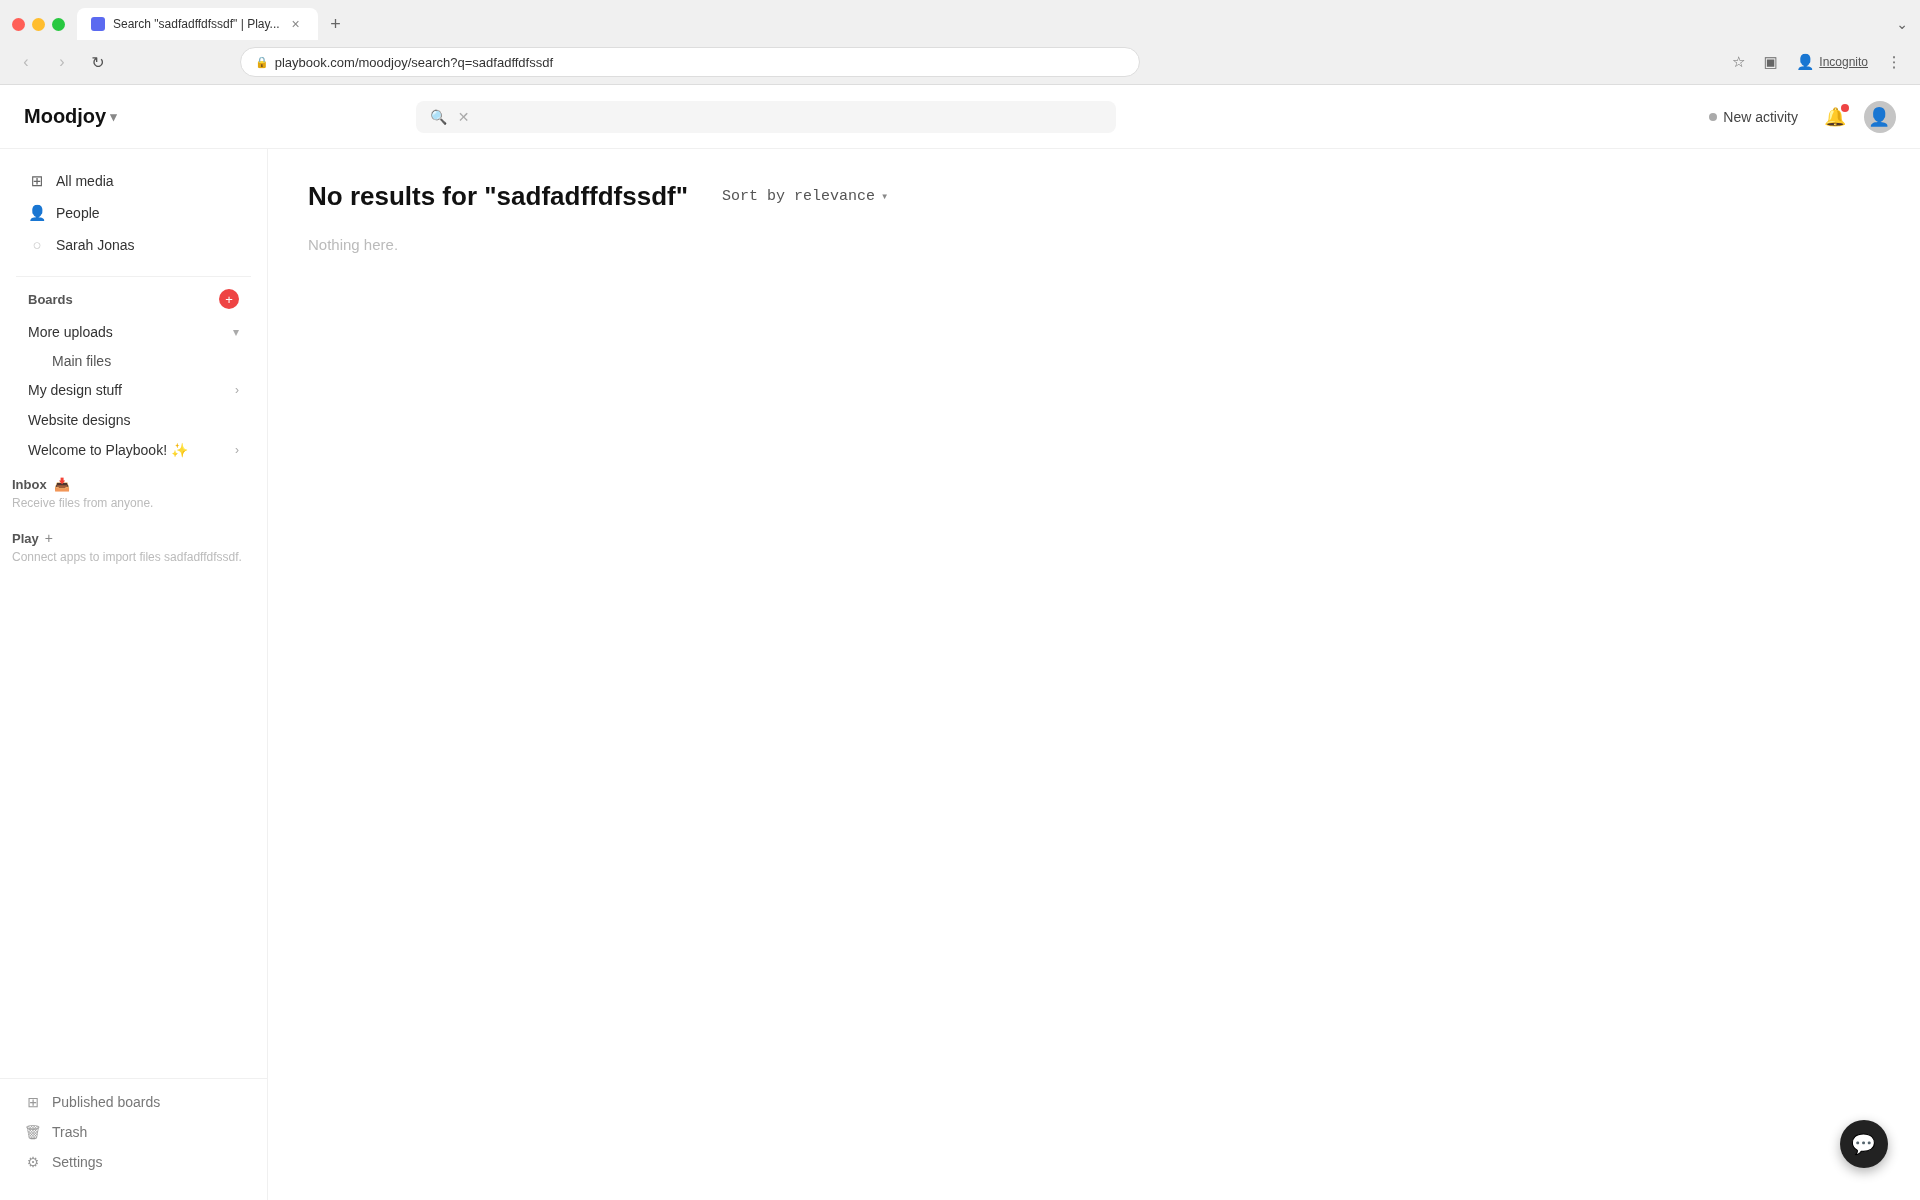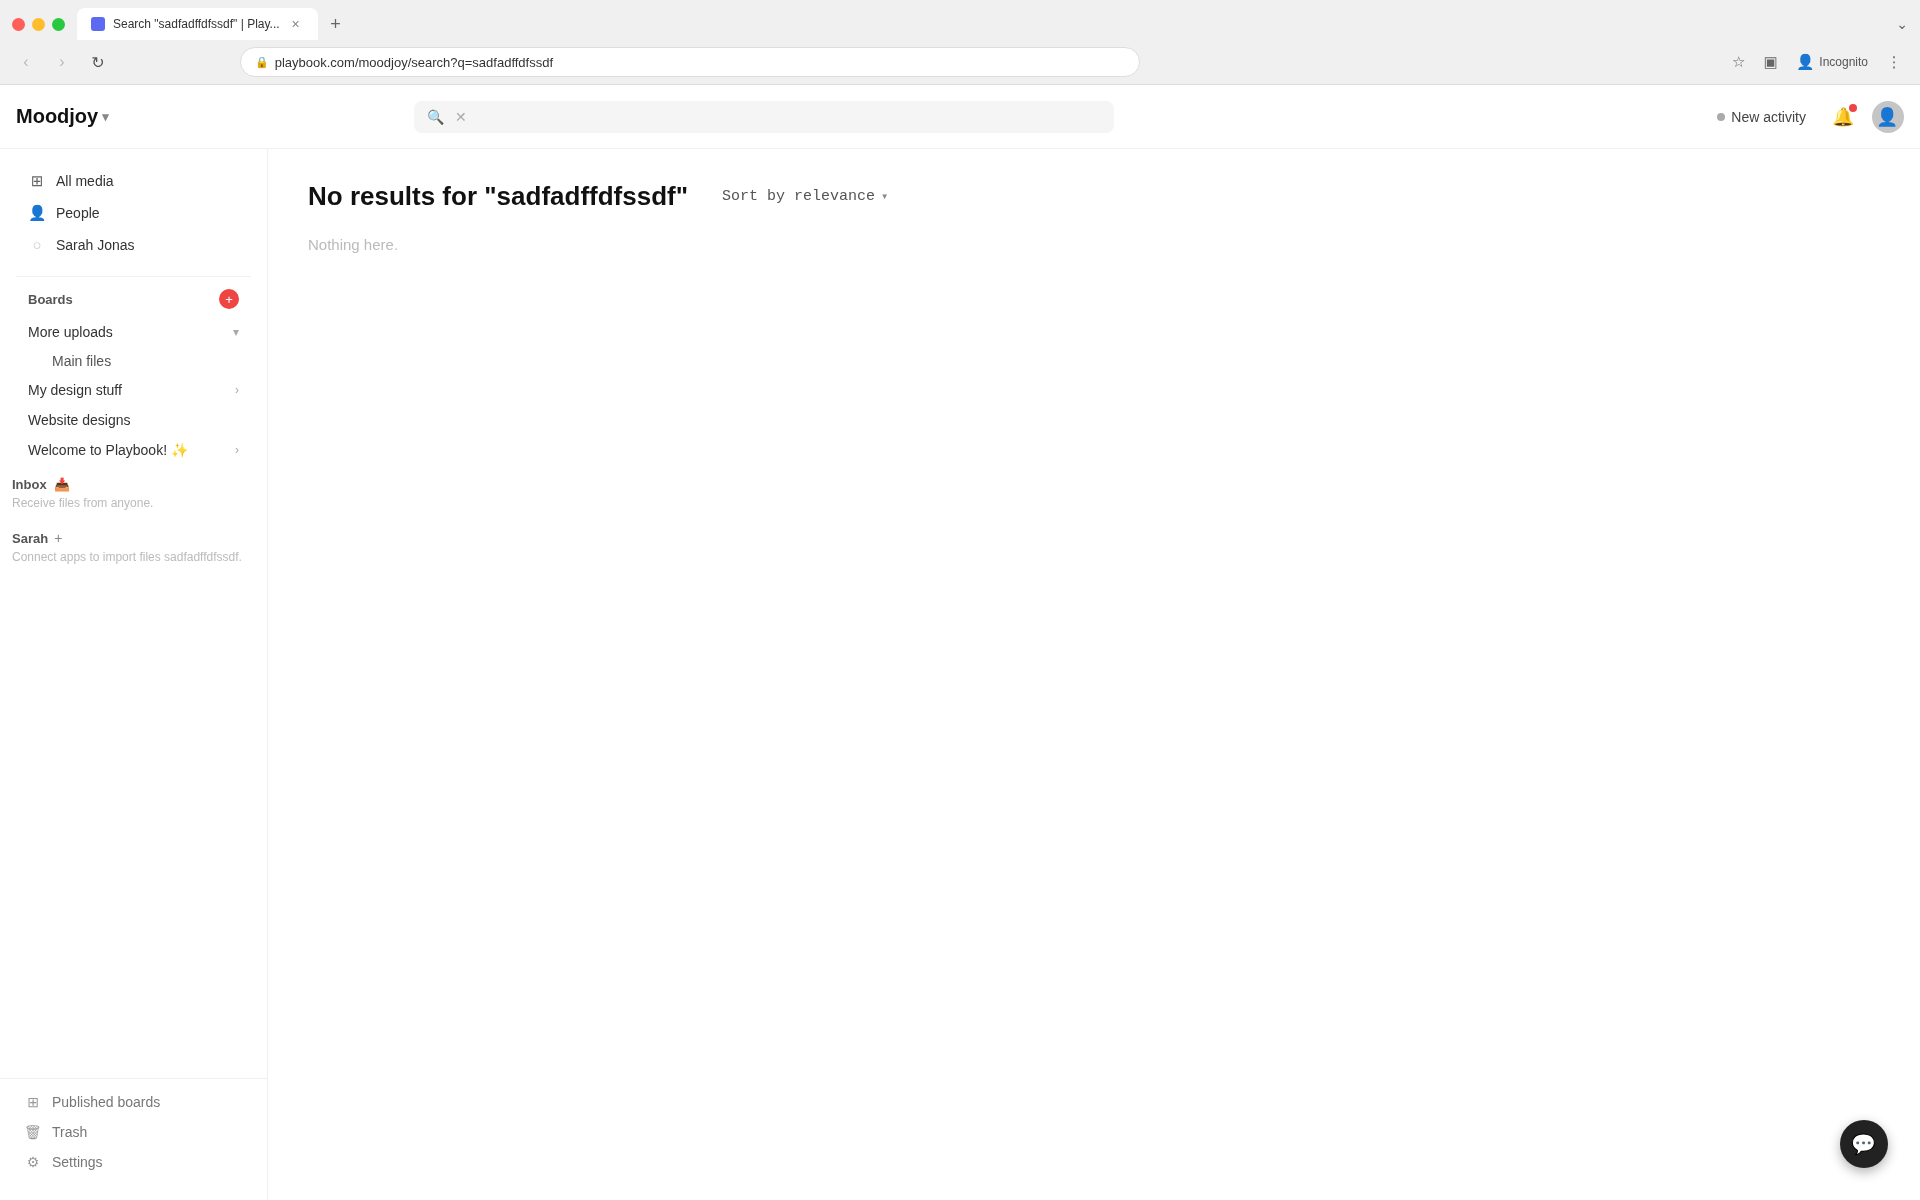--- a/index.html
+++ b/index.html
@@ -19,21 +19,21 @@
     .url-field { flex: 1; background: #fff; border: 1px solid #ddd; border-radius: 20px; padding: 5px 14px; font-size: 13px; color: #333; display: flex; align-items: center; gap: 6px; height: 30px; max-width: 700px; margin: 0 auto; }
     .lock-icon { color: #666; font-size: 11px; }
     .url-text { font-size: 13px; color: #333; }
     .address-actions { display: flex; gap: 4px; margin-left: auto; align-items: center; }
     .addr-btn { width: 28px; height: 28px; display: flex; align-items: center; justify-content: center; border-radius: 50%; cursor: pointer; color: #666; font-size: 15px; }
 
     
     .app { display: flex; flex-direction: column; height: calc(1200px - 84px); }
 
     
-    .top-nav { display: flex; align-items: center; padding: 0 16px; height: 64px; border-bottom: 1px solid #f0f0f0; gap: 16px; flex-shrink: 0; }
+    .top-nav { display: flex; align-items: center; padding: 0 24px; height: 64px; border-bottom: 1px solid #f0f0f0; gap: 16px; flex-shrink: 0; }
     .logo { font-size: 20px; font-weight: 700; color: #111; display: flex; align-items: center; gap: 4px; cursor: pointer; }
     .logo-chevron { color: #888; font-size: 13px; }
     .search-container { flex: 1; max-width: 700px; margin: 0 auto; position: relative; }
     .search-box { display: flex; align-items: center; background: #f5f5f5; border-radius: 8px; padding: 8px 14px; gap: 10px; width: 100%; }
     .search-icon-wrap { color: #888; font-size: 14px; }
     .search-input { border: none; background: transparent; font-size: 15px; color: #333; outline: none; flex: 1; }
     .search-clear { color: #aaa; font-size: 14px; cursor: pointer; }
     .nav-actions { display: flex; align-items: center; gap: 12px; margin-left: auto; }
     .new-activity-btn { display: flex; align-items: center; gap: 6px; font-size: 14px; color: #444; cursor: pointer; padding: 6px 10px; border-radius: 6px; }
     .activity-dot { width: 8px; height: 8px; background: #aaa; border-radius: 50%; }
@@ -122,21 +122,21 @@
     <div class="nav-btn">↻</div>
     <div class="url-field" style="max-width: 900px; flex: 1; margin: 0 120px;">
       <span class="lock-icon">🔒</span>
       <span class="url-text">playbook.com/moodjoy/search?q=sadfadffdfssdf</span>
     </div>
     <div class="address-actions">
       <div class="addr-btn">☆</div>
       <div class="addr-btn">▣</div>
       <div class="addr-btn" style="display:flex;align-items:center;gap:4px;font-size:13px;width:auto;padding:0 8px;">
         <span style="font-size:15px;">👤</span>
-        <span style="font-size:12px;color:#555;">Incognito</span>
+        <span style="font-size:12px;color:#555;text-decoration:underline;">Incognito</span>
       </div>
       <div class="addr-btn">⋮</div>
     </div>
   </div>
 </div>
 
 <div class="app">
 
   <div class="top-nav">
     <div class="logo">
@@ -213,21 +213,21 @@
       <div class="inbox-section">
         <div class="inbox-header">
           <span class="inbox-label">Inbox</span>
           <span class="inbox-icon">📥</span>
         </div>
         <div class="inbox-desc">Receive files from anyone.</div>
       </div>
 
       <div class="apps-section">
         <div class="apps-header">
-          <span class="apps-label">Sarah</span>
+          <span class="apps-label">Play</span>
           <span class="apps-add">+</span>
         </div>
         <div class="apps-desc">Connect apps to import files sadfadffdfssdf.</div>
       </div>
 
       <div class="sidebar-bottom">
         <div class="sidebar-bottom-item">
           <span class="sidebar-bottom-icon">⊞</span>
           <span>Published boards</span>
         </div>

